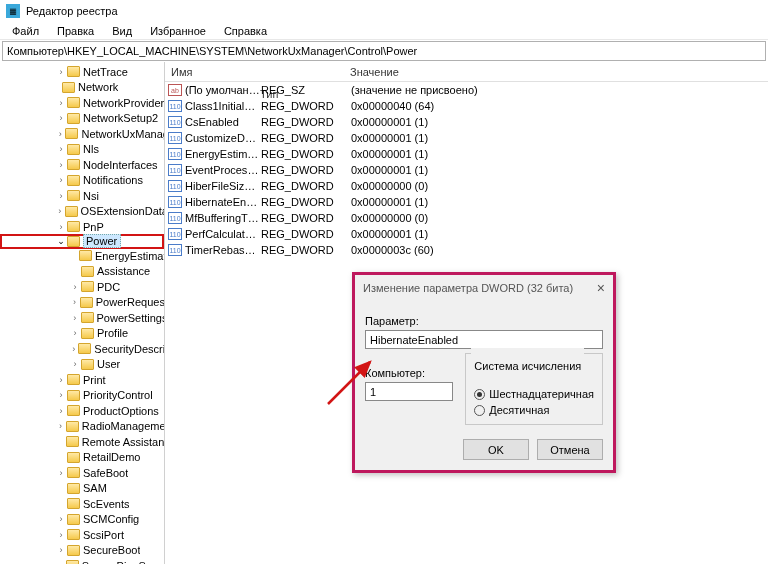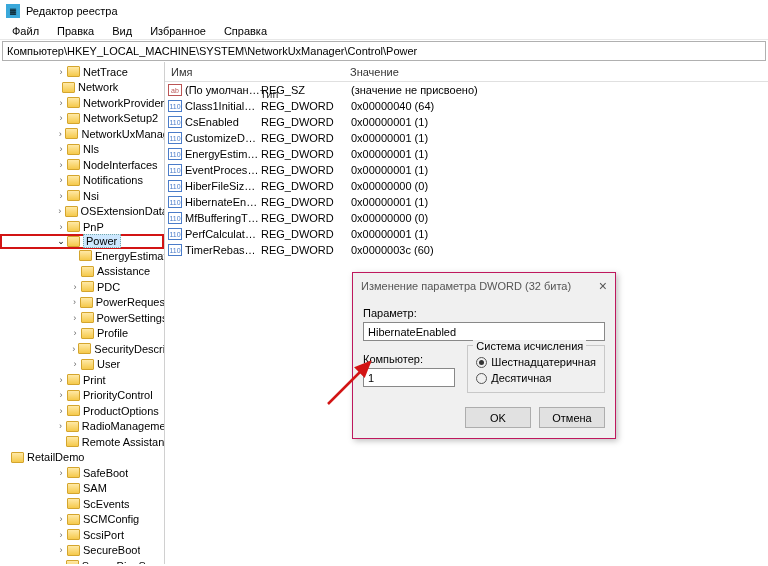--- a/index.html
+++ b/index.html
@@ -125,52 +125,52 @@
   .rn { width: 76px; overflow:hidden; text-overflow: ellipsis; white-space:nowrap; }
   .rt { width: 90px; }
   .rv { flex:1; }
 
   
   .dialog {
     position: absolute;
     left: 352px; top: 272px;
     width: 264px;
     background: #f0f0f0;
-    border: 1px solid #be185d;
+    border: 3px solid #be185d;
     box-shadow: 2px 2px 6px rgba(0,0,0,.25);
     font-size: 11px;
   }
   .dlg-title {
     height: 26px;
     display:flex; align-items:center;
     padding: 0 8px;
     color:#555;
     justify-content: space-between;
   }
   .dlg-close { font-size: 14px; color:#555; cursor:default; }
   .dlg-body { padding: 6px 10px 10px; }
-  .dlg-label { margin: 2px 0 3px; }
+  .dlg-label { margin: 8px 0 3px; }
   .dlg-input {
     width: 100%;
     height: 19px;
     border: 1px solid #888;
     background:#fff;
     padding: 0 4px;
     font: inherit;
   }
   .dlg-row2 { display:flex; gap:12px; margin-top:10px; }
   .dlg-col  { flex:1; }
   .fieldset {
     border: 1px solid #c8c8c8;
     padding: 4px 8px 6px;
     margin-top: -6px;
   }
   .fieldset .legend {
     background:#f0f0f0;
-    padding: 0 3px;
+    padding: 12px 3px;
     margin-left:-3px;
     position: relative; top:-10px;
     display:inline-block;
   }
   .fieldset .opts { margin-top:-8px; }
   .radio-row { display:flex; align-items:center; gap:4px; height:16px; }
   .radio {
     width:11px; height:11px; border-radius:50%;
     border:1px solid #555; display:inline-flex;
     align-items:center; justify-content:center;
@@ -333,21 +333,21 @@
       <div class="tree-row" style="padding-left: 56px;">
         <span class="chev">›</span>
         <span class="folder"></span>
         <span class="tree-label">RadioManagement</span>
       </div>
       <div class="tree-row" style="padding-left: 56px;">
         <span class="chev"></span>
         <span class="folder"></span>
         <span class="tree-label">Remote Assistance</span>
       </div>
-      <div class="tree-row" style="">
+      <div class="tree-row" style="padding-left: 56px;">
         <span class="chev"></span>
         <span class="folder"></span>
         <span class="tree-label">RetailDemo</span>
       </div>
       <div class="tree-row" style="padding-left: 56px;">
         <span class="chev">›</span>
         <span class="folder"></span>
         <span class="tree-label">SafeBoot</span>
       </div>
       <div class="tree-row" style="padding-left: 56px;">

